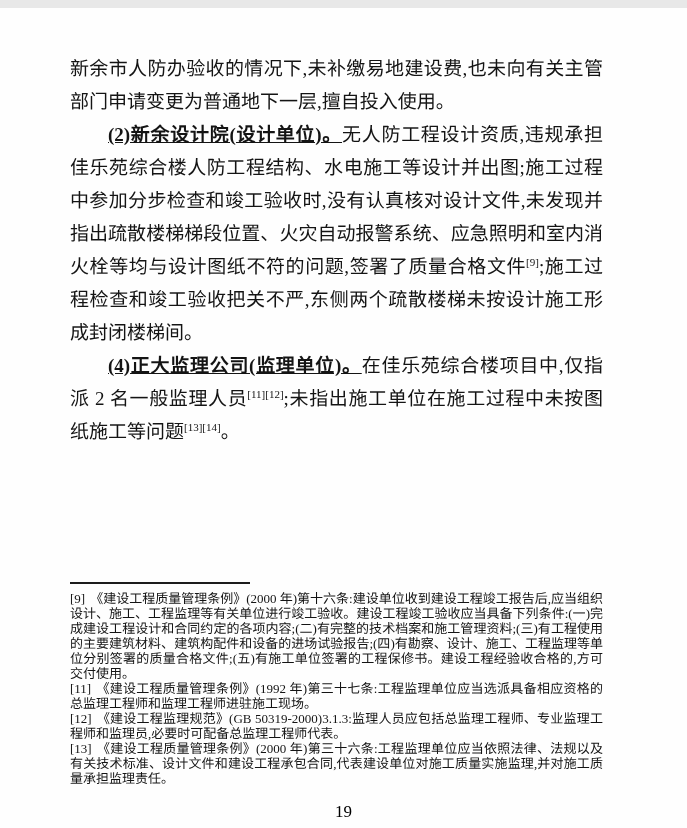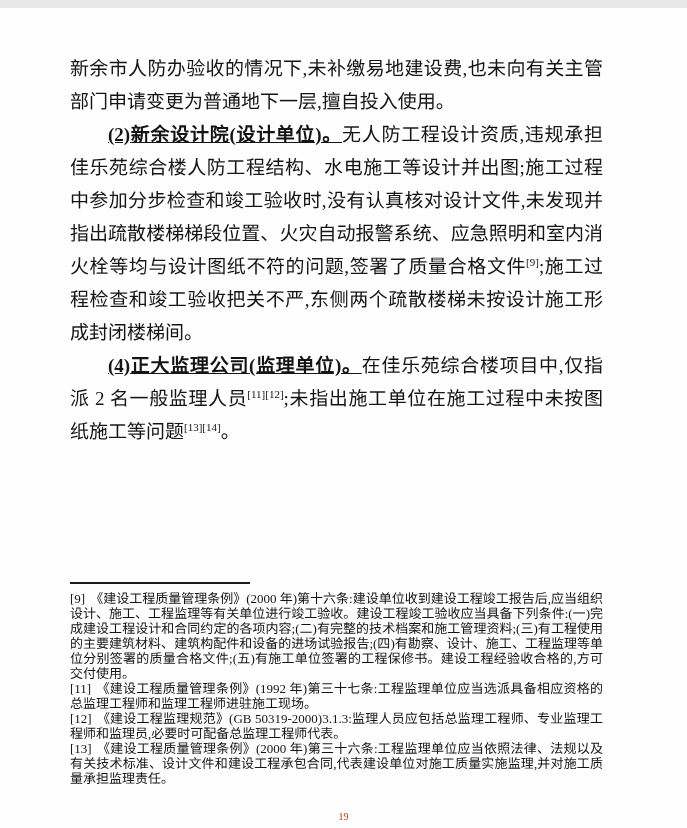--- a/index.html
+++ b/index.html
@@ -68,22 +68,22 @@
   }
   .fn-marker {
     margin-right: 5px;
   }
   .page-number {
     position: absolute;
     bottom: 14px;
     left: 0;
     width: 100%;
     text-align: center;
-    font-size: 10px;
-    color: #c2410c;
+    font-size: 17px;
+    color: #000000;
     font-family: Liberation Serif, serif;
   }
 </style>
 </head>
 <body>
 
 <div class="page">
   <div class="content">
 
     <div class="body-text">

